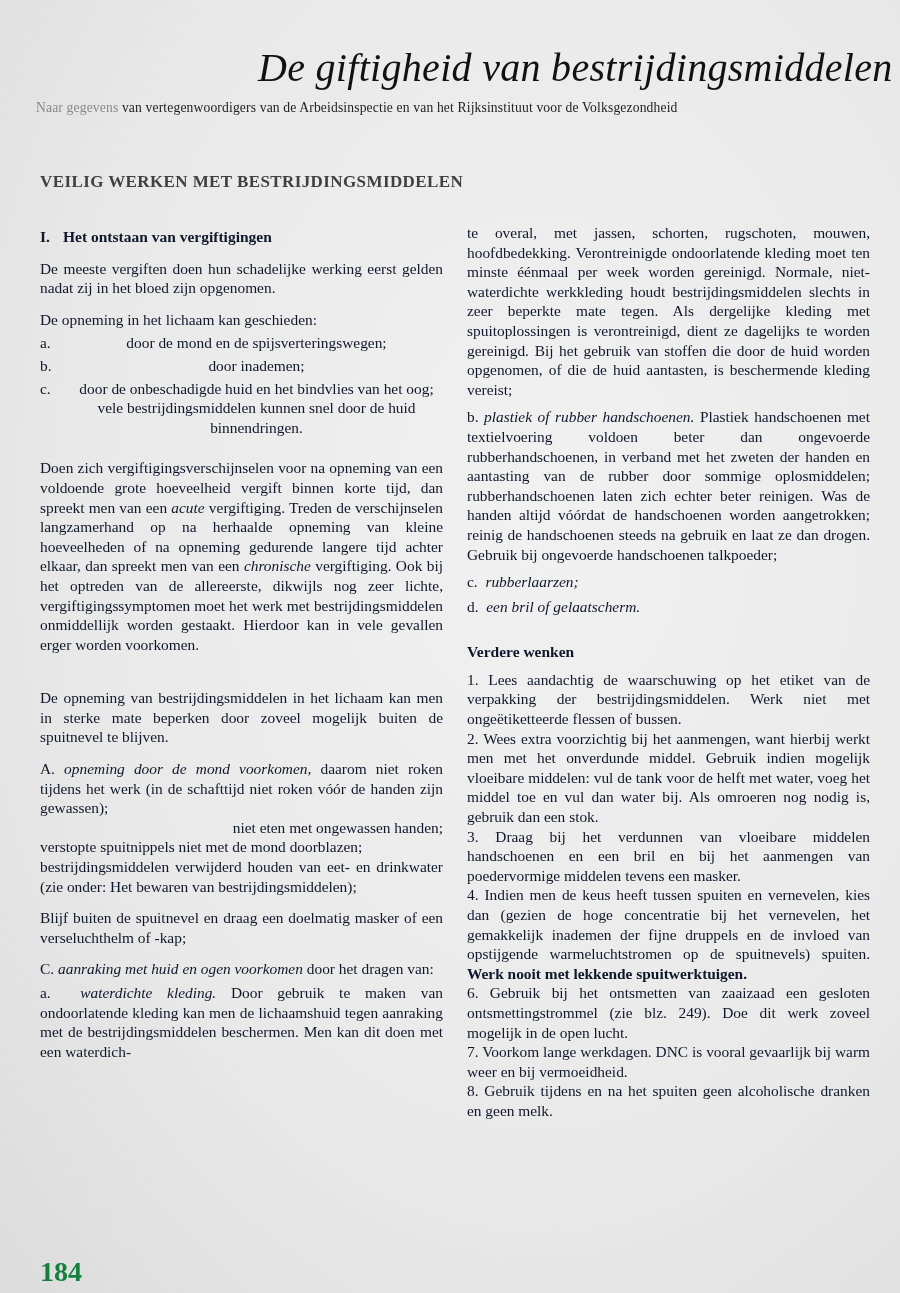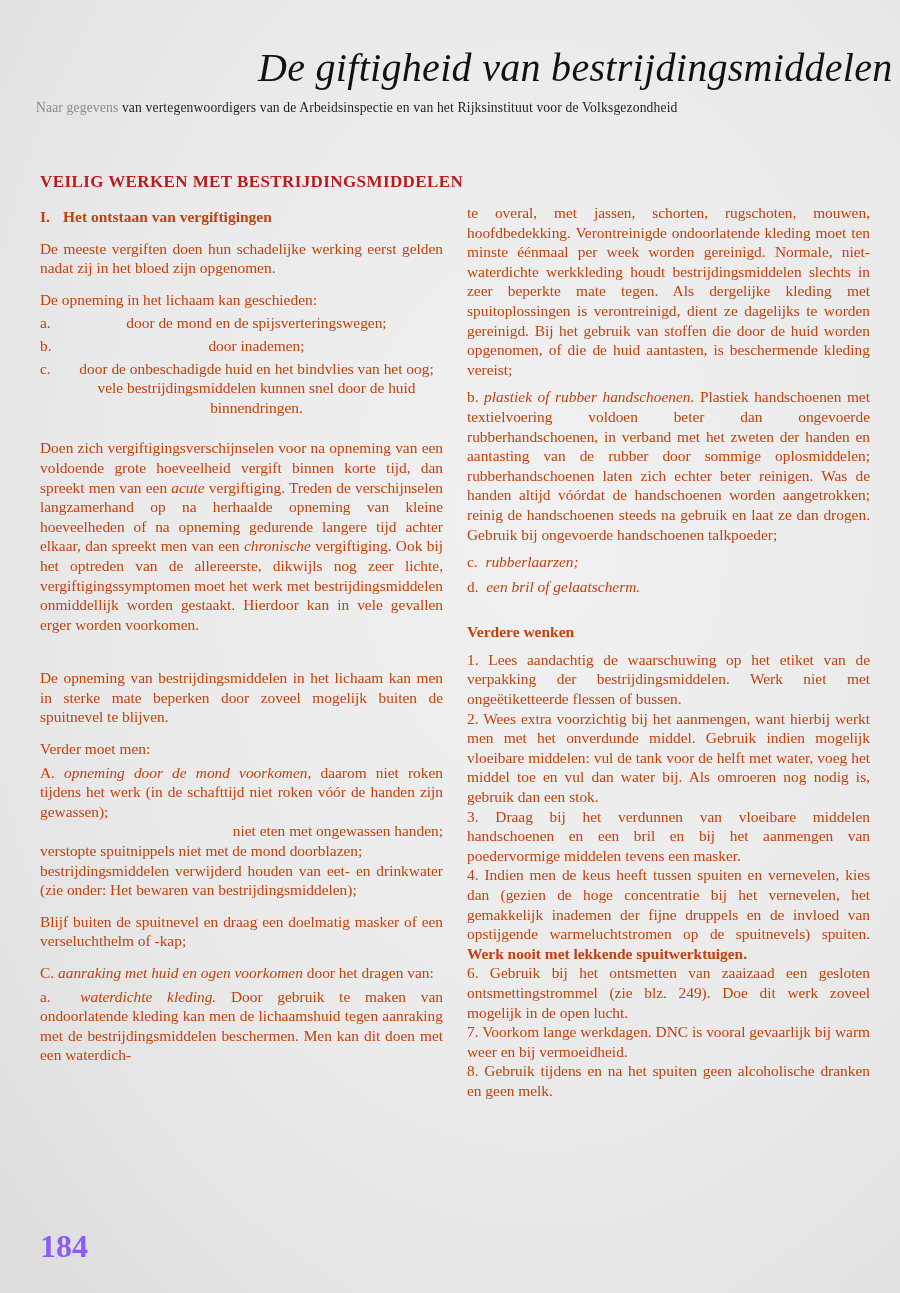--- a/index.html
+++ b/index.html
@@ -20,46 +20,46 @@
   }
   .subtitle {
     position:absolute; left:36px; top:100px; width:820px;
     font-family:"Liberation Serif", serif; font-size:13.6px; color:#222;
     white-space:nowrap; letter-spacing:0.15px;
   }
   .subtitle .faded { color:#8a8a8a; }
   .section-head {
     position:absolute; left:40px; top:172px;
     font-family:"Liberation Serif", serif; font-weight:bold;
-    font-size:17px; letter-spacing:0.4px; color:#b91c1c; white-space:nowrap;text-align:right;
+    font-size:17px; letter-spacing:0.4px; color:#404040; white-space:nowrap;text-align:right;
   }
   .col {
     position:absolute;
     font-family:"Liberation Serif", serif;
-    font-size:15.4px; line-height:19.6px; color:#c2410c;
+    font-size:15.4px; line-height:19.6px; color:#0f172a;margin-top:20px;
   }
   .col-left { left:40px; top:207px; width:403px; }
   .col-right { left:467px; top:203px; width:403px; }
   .col p { margin:0; text-align:justify; }
   .h2 { font-weight:bold; font-size:15.5px; margin:0 0 12px 0; }
   .h2 .num { display:inline-block; width:23px; }
   .gap-s { height:8px; }
   .gap-m { height:12px; }
   .gap-l { height:18px; }
   .gap-xl { height:26px; }
   .li { display:flex; margin:0 0 3px 0; }
   .li .m { width:30px; flex:none; }
   .li .t { flex:1; text-align:center; }
   .step { margin:0 0 6px 0; text-align:justify; }
   em { font-style:italic; }
   b { font-weight:bold; }
   .page-number {
-    position:absolute; left:40px; top:1228px;
+    position:absolute; left:40px; top:1256px;
     font-family:"Liberation Serif", serif; font-weight:bold;
-    font-size:32px; color:#8b5cf6;
+    font-size:28px; color:#15803d;
   }
 </style>
 </head>
 <body>
 
 <div class="page">
 
   <div class="title">De giftigheid van bestrijdingsmiddelen</div>
 
   <div class="subtitle"><span class="faded">Naar gegevens</span><span> van vertegenwoordigers van de Arbeidsinspectie en van het Rijksinstituut voor de Volksgezondheid</span></div>
@@ -86,21 +86,20 @@
         <span class="t">door de onbeschadigde huid en het bindvlies van het oog; vele bestrijdingsmiddelen kunnen snel door de huid binnendringen.</span>
       </div>
 
     <div class="gap-l"></div>
     <p><span>Doen zich vergiftigingsverschijnselen voor na opneming van een voldoende grote hoeveelheid vergift binnen korte tijd, dan spreekt men van een </span><em>acute</em><span> vergiftiging. Treden de verschijnselen langzamerhand op na herhaalde opneming van kleine hoeveelheden of na opneming gedurende langere tijd achter elkaar, dan spreekt men van een </span><em>chronische</em><span> vergiftiging. Ook bij het optreden van de allereerste, dikwijls nog zeer lichte, vergiftigingssymptomen moet het werk met bestrijdingsmiddelen onmiddellijk worden gestaakt. Hierdoor kan in vele gevallen erger worden voorkomen.</span></p>
 
     <div class="gap-xl"></div>
     <div class="gap-s"></div>
     <p>De opneming van bestrijdingsmiddelen in het lichaam kan men in sterke mate beperken door zoveel mogelijk buiten de spuitnevel te blijven.</p>
     <div class="gap-m"></div>
-    <p style="margin-bottom:4px">Verder moet men:</p>
 
     <p><span>A.</span> <em>opneming door de mond voorkomen,</em><span> daarom niet roken tijdens het werk (in de schafttijd niet roken vóór de handen zijn gewassen);</span></p>
     <p style="text-align:right">niet eten met ongewassen handen;</p>
     <p>verstopte spuitnippels niet met de mond doorblazen;</p>
     <p>bestrijdingsmiddelen verwijderd houden van eet- en drinkwater (zie onder: Het bewaren van bestrijdingsmiddelen);</p>
 
     <div class="gap-m"></div>
     <p>Blijf buiten de spuitnevel en draag een doelmatig masker of een verseluchthelm of -kap;</p>
 
     <div class="gap-m"></div>

